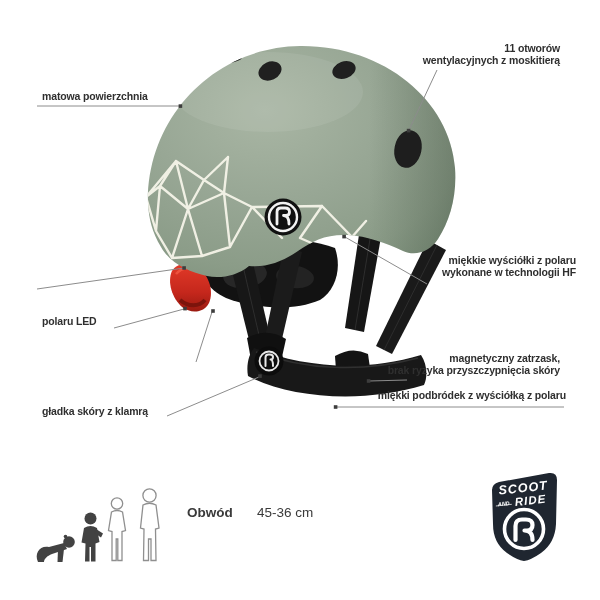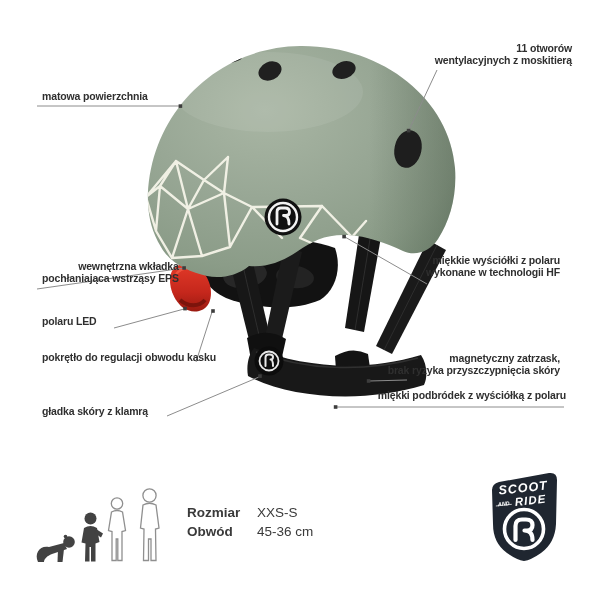--- a/index.html
+++ b/index.html
@@ -180,53 +180,42 @@
         <circle cx="524" cy="529" r="19.5" stroke="#ffffff" stroke-width="3.6" fill="none"></circle>
         <path d="M 515.5,540 L 515.5,526 Q 515.5,519.5 522,519.5 L 526,519.5 Q 532.5,519.5 532.5,525
                  Q 532.5,530.5 527,530.5 L 524.5,530.5 Q 532.5,530.5 532.5,540" stroke="#ffffff" stroke-width="4.2" fill="none" stroke-linecap="round" stroke-linejoin="round"></path>
       </g>
     </g>
   </svg>
 
   <div class="callout" style="left:42px;top:91px">
     <span>matowa powierzchnia</span>
   </div>
-  <div class="callout right" style="right:28px;top:43px">
+  <div class="callout right" style="right:40px;top:43px">
     <span>11 otworów</span>
     <span>wentylacyjnych z moskitierą</span>
   </div>
-  <div class="callout" style="left:42px;top:261px">
-    <span>wewnętrzna wkładka</span>
-    <span>pochłaniająca wstrząsy EPS</span>
-  </div>
   <div class="callout" style="left:42px;top:316px">
     <span>polaru LED</span>
   </div>
-  <div class="callout" style="left:42px;top:352px">
-    <span>pokrętło do regulacji obwodu kasku</span>
-  </div>
   <div class="callout" style="left:42px;top:406px">
     <span>gładka skóry z klamrą</span>
   </div>
-  <div class="callout right" style="right:40px;top:255px">
+  <div class="callout right" style="right:24px;top:255px">
     <span>miękkie wyściółki z polaru</span>
     <span>wykonane w technologii HF</span>
   </div>
   <div class="callout right" style="right:40px;top:353px">
     <span>magnetyczny zatrzask,</span>
     <span>brak ryzyka przyszczypnięcia skóry</span>
   </div>
   <div class="callout right" style="right:34px;top:390px">
     <span>miękki podbródek z wyściółką z polaru</span>
   </div>
 
   <div class="specs">
-    <div class="spec-row">
-      <span class="spec-label">Rozmiar</span>
-      <span class="spec-value">XXS-S</span>
-    </div>
     <div class="spec-row">
       <span class="spec-label">Obwód</span>
       <span class="spec-value">45-36 cm</span>
     </div>
   </div>
 
 </div>
 
 </body></html>

